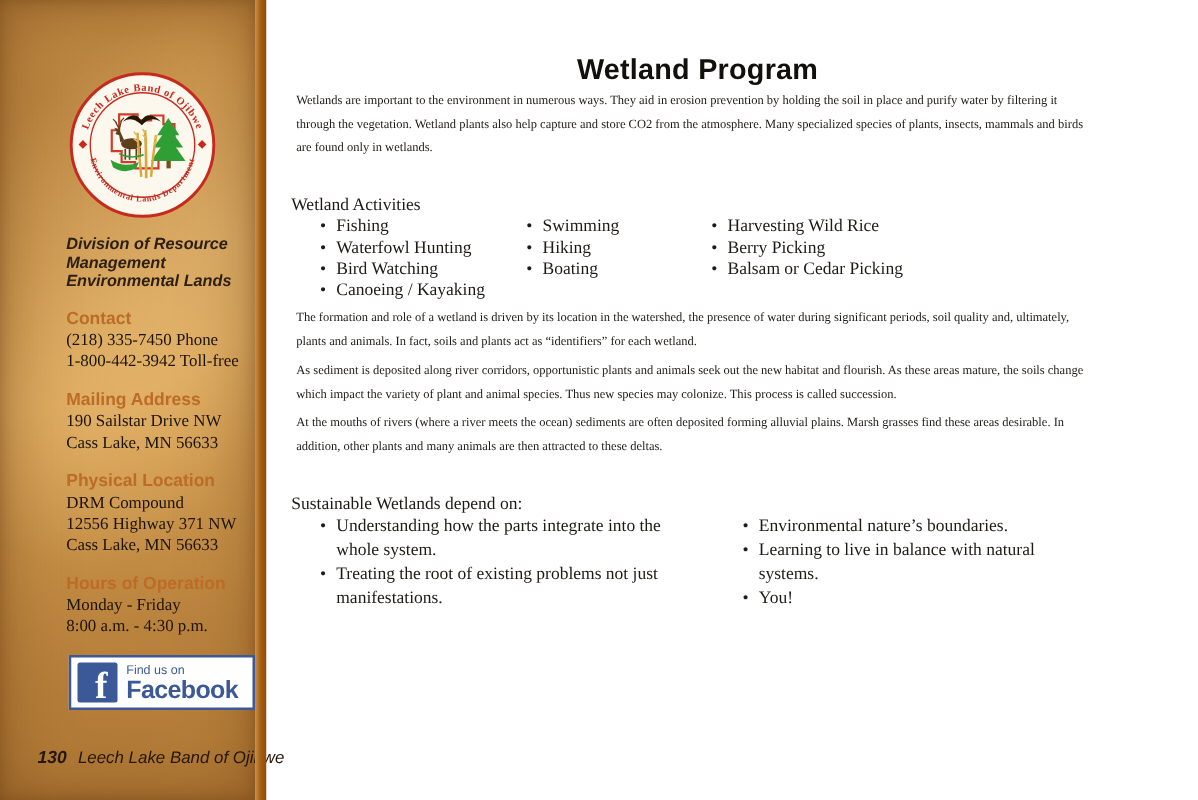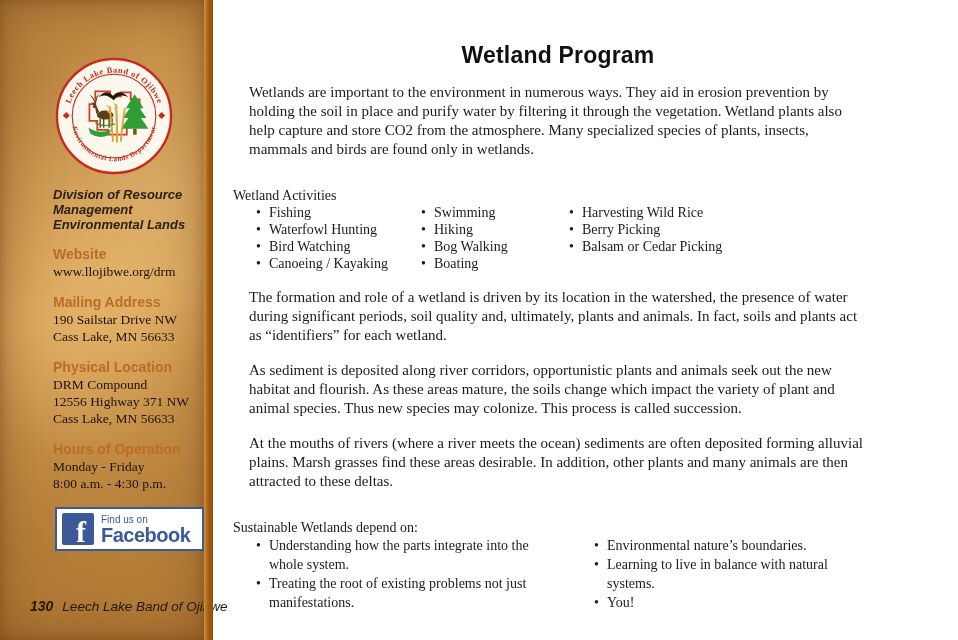--- a/index.html
+++ b/index.html
@@ -60,21 +60,21 @@
   }
   .pagenum { font-weight:bold; font-size:14px; margin-right:9px; }
   .booklet { font-size:13.5px; }
 
   
   .content { position:absolute; left:233px; top:0; width:650px; }
   .title {
     margin:43px 0 0 0; font-family:"Liberation Sans", sans-serif; font-weight:bold;
     font-size:23px; line-height:24px; color:#12100d; letter-spacing:.2px;text-align:center;
   }
-  p.body { margin:16px; font-size:15px; line-height:19px; }
+  p.body { margin:4px; font-size:10px; line-height:19px; }
   .m-intro { margin-top:25px; }
   .m16 { margin-top:16px; }
   .m12 { margin-top:12px; }
   .m13 { margin-top:13px; }
 
   .list-block { margin-top:12px; }
   .list-head { font-size:14px; line-height:17px;margin-top:28px; }
   .cols { display:flex; padding-left:22px; }
   ul.blist { list-style:none; margin:0; padding:0; }
   ul.blist li { position:relative; padding-left:14px; font-size:14px; line-height:17px; }
@@ -134,25 +134,26 @@
           <path d="M34,72 q11,7 23,2 l-2,5 q-10,5 -19,-1 z" fill="#2f9e35"></path>
         </svg>
       </div>
 
       <div class="division">
         <div>Division of Resource</div>
         <div>Management</div>
         <div>Environmental Lands</div>
       </div>
 
-
-      <section class="sb-section">
-        <h4 class="sb-heading">Website</h4>
-        <div class="sb-line">www.llojibwe.org/drm</div>
-      </section>
+      <section class="sb-section">
+        <h4 class="sb-heading">Contact</h4>
+        <div class="sb-line">(218) 335-7450 Phone</div>
+        <div class="sb-line">1-800-442-3942 Toll-free</div>
+      </section>
+
 
       <section class="sb-section">
         <h4 class="sb-heading">Mailing Address</h4>
         <div class="sb-line">190 Sailstar Drive NW</div>
         <div class="sb-line">Cass Lake, MN 56633</div>
       </section>
 
       <section class="sb-section">
         <h4 class="sb-heading">Physical Location</h4>
         <div class="sb-line">DRM Compound</div>
@@ -192,21 +193,20 @@
       <div class="cols">
         <ul class="blist act-col1">
           <li>Fishing</li>
           <li>Waterfowl Hunting</li>
           <li>Bird Watching</li>
           <li>Canoeing / Kayaking</li>
         </ul>
         <ul class="blist act-col2">
           <li>Swimming</li>
           <li>Hiking</li>
-          <li>Bog Walking</li>
           <li>Boating</li>
         </ul>
         <ul class="blist act-col3">
           <li>Harvesting Wild Rice</li>
           <li>Berry Picking</li>
           <li>Balsam or Cedar Picking</li>
         </ul>
       </div>
     </div>
 

